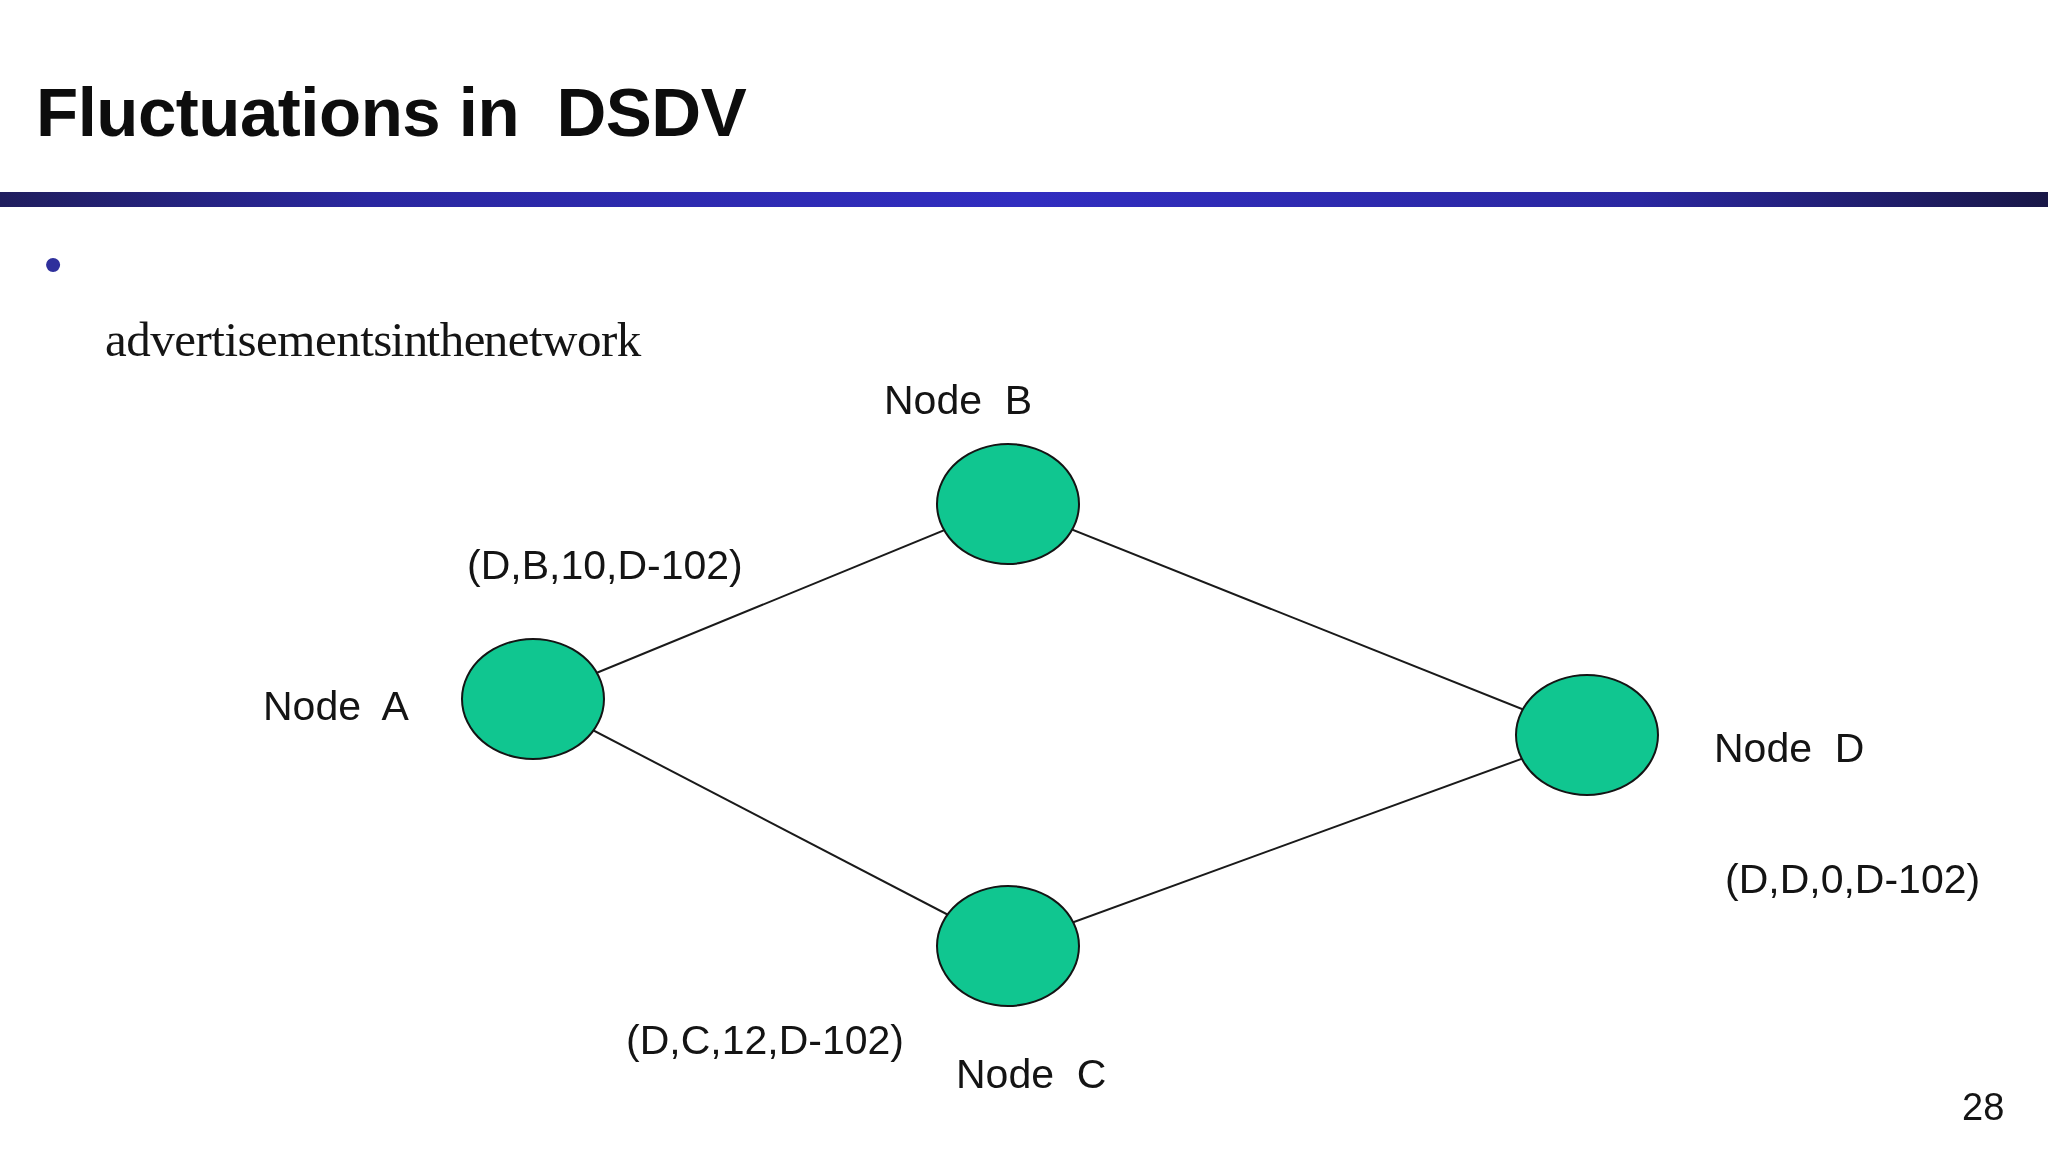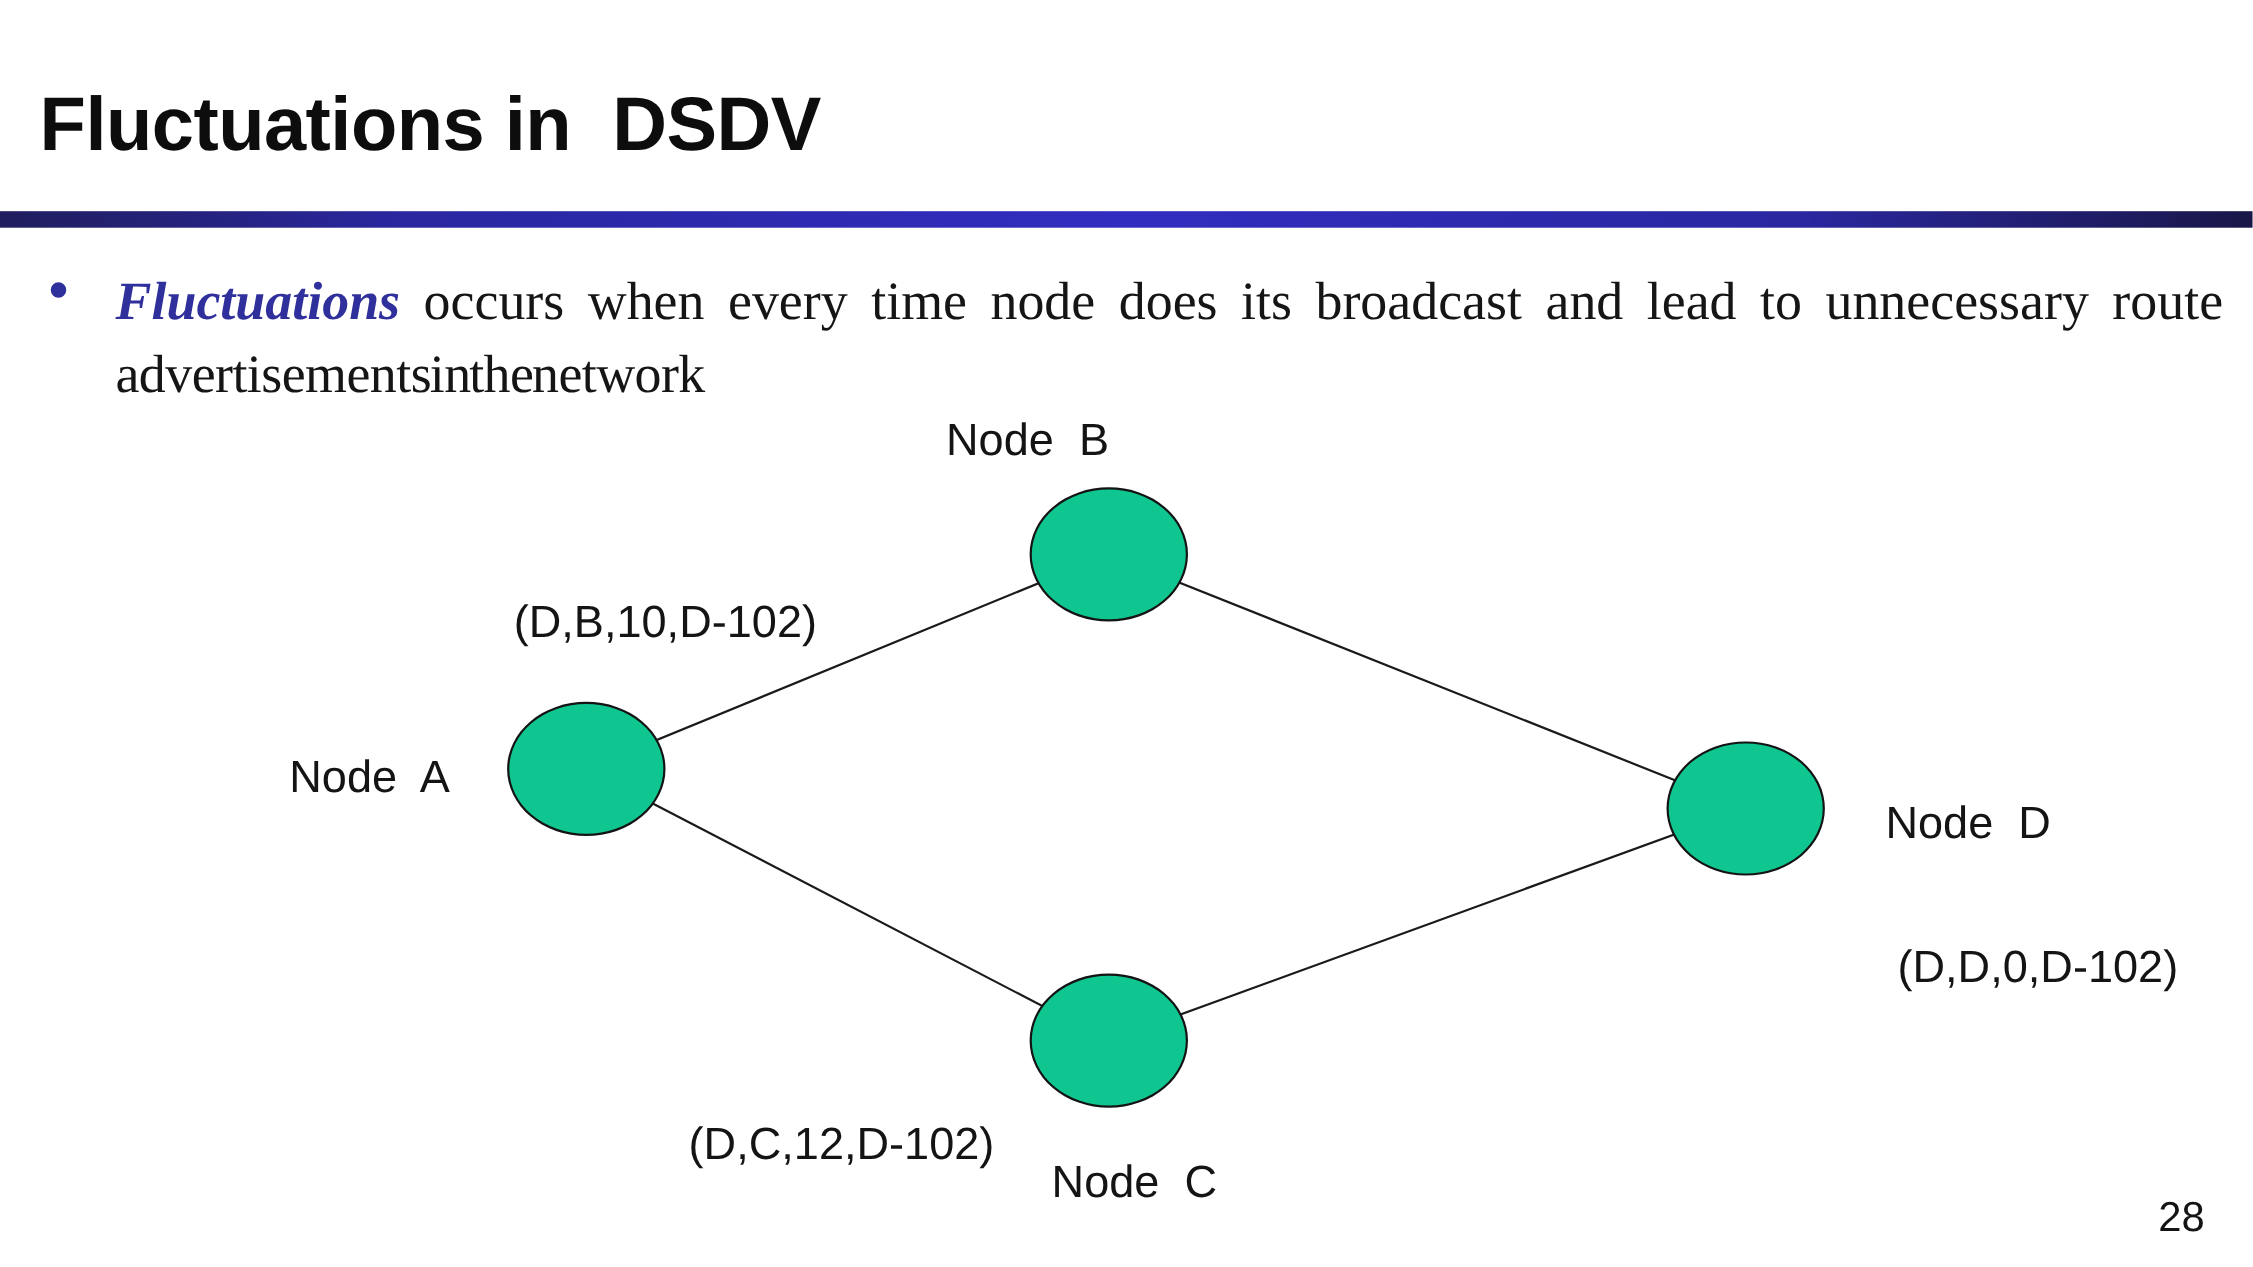--- a/index.html
+++ b/index.html
@@ -105,21 +105,21 @@
   .diagram-label {
     position: absolute;
     font-family: "Liberation Sans", sans-serif;
     font-size: 41px;
     color: #141414;
     white-space: pre;
     z-index: 3;
     line-height: 1.1;
   }
   .label-node-a { left: 263px;  top: 684px; }
-  .label-node-b { left: 860px;  top: 378px; }
+  .label-node-b { left: 884px;  top: 378px; }
   .label-node-c { left: 956px;  top: 1052px; }
   .label-node-d { left: 1683px; top: 726px; margin-left: 31px; }
   .label-route-b { left: 443px;  top: 543px; margin-left: 24px; }
   .label-route-c { left: 626px;  top: 1018px; }
   .label-route-d { left: 1725px; top: 857px; }
 
   .page-number {
     position: absolute;
     left: 1962px;
     top: 1086px;
@@ -132,21 +132,20 @@
 <body>
 
 <div id="stage">
 
   <div class="slide-title">Fluctuations in  DSDV</div>
 
   <div class="divider-bar"></div>
 
   <span class="bullet-marker">•</span>
 
-  <div class="bullet-line1"><span class="keyword">Fluctuations</span><span> occurs  when every time  node does its  broadcast and lead to unnecessary route</span></div>
 
   <div class="bullet-line2">advertisements in the network</div>
 
   <svg class="edges" width="2048" height="1152" viewBox="0 0 2048 1152">
     <line x1="533" y1="699" x2="1008" y2="504" stroke="#1a1a1a" stroke-width="2"></line>
     <line x1="1008" y1="504" x2="1587" y2="735" stroke="#1a1a1a" stroke-width="2"></line>
     <line x1="533" y1="699" x2="1008" y2="946" stroke="#1a1a1a" stroke-width="2"></line>
     <line x1="1008" y1="946" x2="1587" y2="735" stroke="#1a1a1a" stroke-width="2"></line>
   </svg>
 

